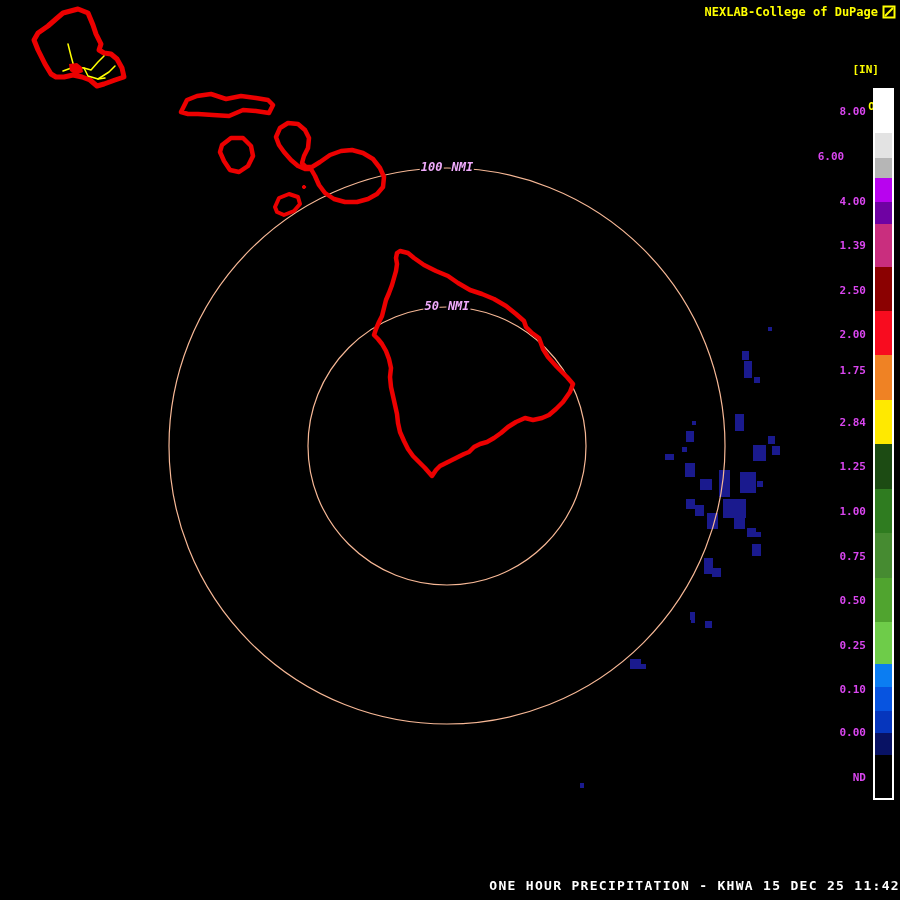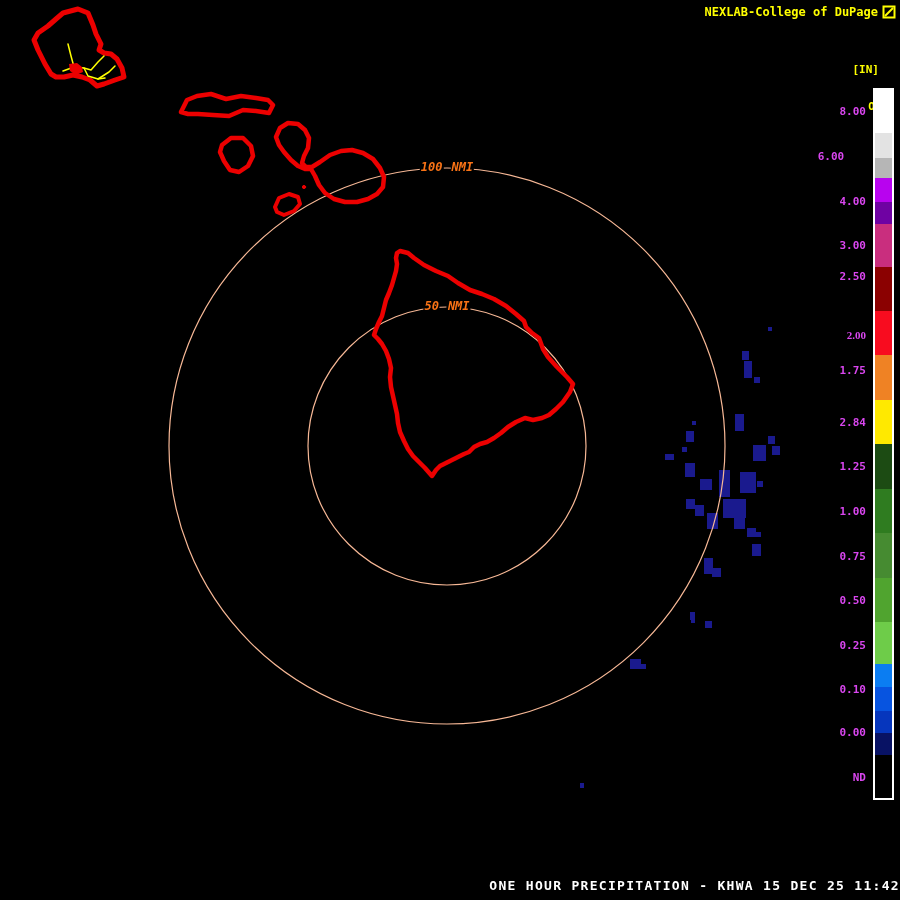--- a/index.html
+++ b/index.html
@@ -10,21 +10,21 @@
                 color:#ffff00;letter-spacing:0px;white-space:pre;}
   #cod-logo{position:absolute;top:4px;right:4px;}
   #product-id{position:absolute;top:52px;right:12px;font-size:11px;font-weight:bold;color:#ffff00;margin-top:48px;}
   #product-units{position:absolute;top:63px;right:21px;font-size:11px;font-weight:bold;color:#ffff00;}
   #colorbar{position:absolute;left:873px;top:88px;width:17px;border:2px solid #ffffff;
             background:#000;}
   .cbar-seg{width:17px;}
   .scale-label{position:absolute;right:34px;width:70px;text-align:right;font-size:11px;
                font-weight:bold;color:#d946ef;line-height:14px;white-space:pre;}
   .ring-label{position:absolute;transform:translateX(-50%);display:flex;gap:7px;
-              font-size:12px;font-style:italic;font-weight:bold;color:#f97316;
+              font-size:12px;font-style:italic;font-weight:bold;color:#f0abfc;
               line-height:13px;white-space:pre;}
   .ring-label span{background:#000;padding:0 1px;}
   #footer-caption{position:absolute;left:0;width:900px;bottom:7px;text-align:right;
                   font-size:13px;font-weight:bold;color:#ffffff;letter-spacing:1.3px;
                   white-space:pre;}
 </style>
 </head>
 <body>
 
 <div id="stage">
@@ -122,23 +122,23 @@
       <div class="cbar-seg" style="height: 23px; background: rgb(11, 125, 242);"></div>
       <div class="cbar-seg" style="height: 24px; background: rgb(7, 84, 224);"></div>
       <div class="cbar-seg" style="height: 22px; background: rgb(6, 54, 189);"></div>
       <div class="cbar-seg" style="height: 22px; background: rgb(8, 18, 100);"></div>
       <div class="cbar-seg" style="height: 43px; background: rgb(0, 0, 0);"></div>
     </div>
   <div id="scale-labels">
       <div class="scale-label" style="top: 105px;">8.00</div>
       <div class="scale-label" style="top: 150px; text-align: center;">6.00</div>
       <div class="scale-label" style="top: 195px;">4.00</div>
-      <div class="scale-label" style="top: 239px;">3.00</div>
-      <div class="scale-label" style="top: 270px;">2.50</div>
-      <div class="scale-label" style="top: 328px; font-family: Liberation Serif, serif;">2.00</div>
+      <div class="scale-label" style="top: 239px;">1.39</div>
+      <div class="scale-label" style="top: 284px;">2.50</div>
+      <div class="scale-label" style="top: 328px;">2.00</div>
       <div class="scale-label" style="top: 364px;">1.75</div>
       <div class="scale-label" style="top: 416px;">2.84</div>
       <div class="scale-label" style="top: 460px;">1.25</div>
       <div class="scale-label" style="top: 505px;">1.00</div>
       <div class="scale-label" style="top: 550px;">0.75</div>
       <div class="scale-label" style="top: 594px;">0.50</div>
       <div class="scale-label" style="top: 639px;">0.25</div>
       <div class="scale-label" style="top: 683px;">0.10</div>
       <div class="scale-label" style="top: 726px; text-align: right;">0.00</div>
       <div class="scale-label" style="top: 771px;">ND</div>

